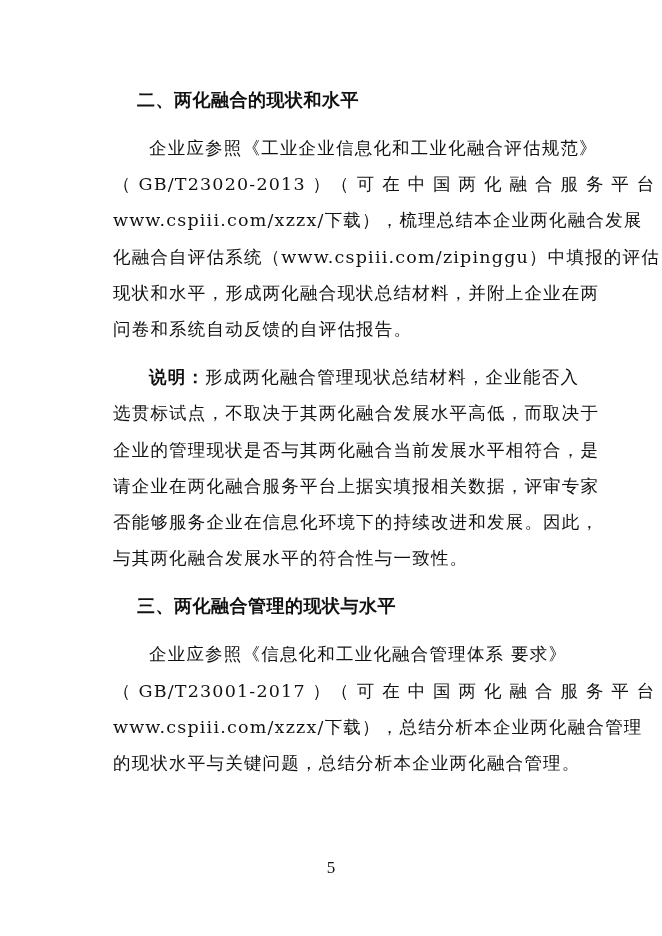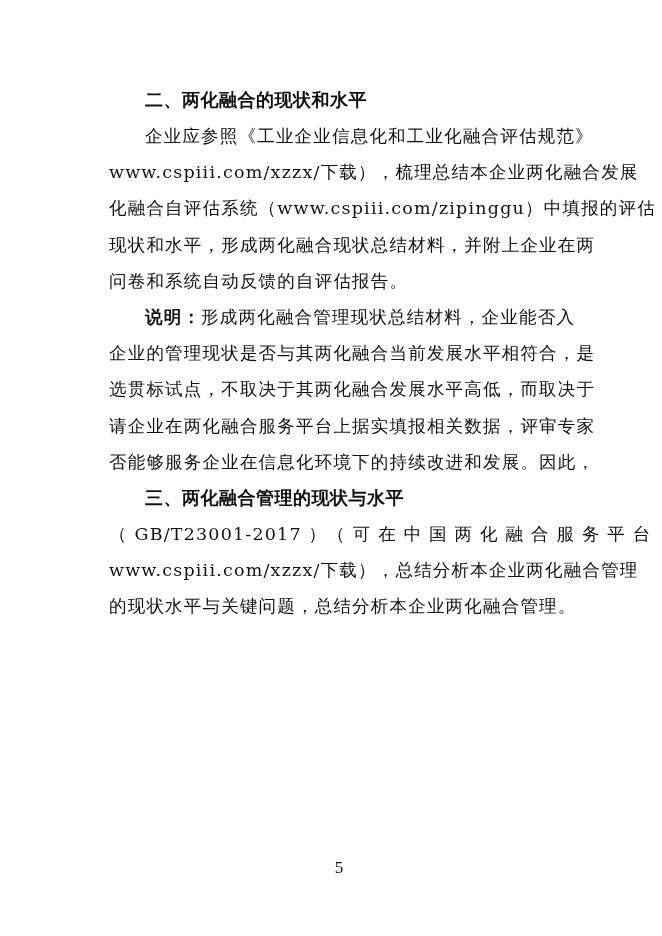--- a/index.html
+++ b/index.html
@@ -1,27 +1,27 @@
 <!DOCTYPE html>
 <html><head>
 <meta charset="utf-8">
 <style>
   html, body { margin: 0; padding: 0; background: #ffffff; }
   body { width: 662px; height: 936px; position: relative; overflow: hidden; }
-  .page { position: absolute; left: 8px; top: 0; width: 558px; height: 936px; background: #fff; }
+  .page { position: absolute; left: 0; top: 0; width: 558px; height: 936px; background: #fff; }
   .content { position: absolute; left: 101px; top: 82px; width: 460px; color: #111; }
   .heading {
     font-family: "DejaVu Sans", "Liberation Sans", sans-serif;
     font-weight: bold; font-size: 18px; line-height: 36px; height: 36px;
     padding-left: 36px; letter-spacing: 0.5px; white-space: nowrap;
   }
   .para {
     font-family: "DejaVu Serif", "Liberation Serif", serif;
     font-size: 17.5px; line-height: 36.2px; text-align: justify;
-    text-indent: 36px; letter-spacing: 1.2px; margin: 0;
+    text-indent: 36px; letter-spacing: 1.2px; margin: 12px;
   }
   .line { display: block; white-space: nowrap; text-align: justify; text-align-last: justify; }
   .line.last { text-align-last: left; font-family: Liberation Serif, serif; }
   .line.first { padding-left: 36px; }
   .para .line { text-indent: 0; }
   .bold { font-weight: bold; font-family: "DejaVu Serif", serif; }
   .page-number {
     position: absolute; left: 0; width: 662px; top: 858px; text-align: center;
     font-family: "Liberation Serif", serif; font-size: 17px; color: #111;
   }
@@ -29,37 +29,40 @@
 </head>
 <body>
 
 <div class="page">
   <div class="content">
 
     <div class="heading">二、两化融合的现状和水平</div>
 
     <div class="para">
       <span class="line first">企业应参照《工业企业信息化和工业化融合评估规范》</span>
+      <span class="line">（ GB/T23020-2013 ）（ 可 在 中 国 两 化 融 合 服 务 平 台</span>
       <span class="line">www.cspiii.com/xzzx/下载），梳理总结本企业两化融合发展</span>
       <span class="line">化融合自评估系统（www.cspiii.com/zipinggu）中填报的评估</span>
       <span class="line">现状和水平，形成两化融合现状总结材料，并附上企业在两</span>
       <span class="line last">问卷和系统自动反馈的自评估报告。</span>
     </div>
 
     <div class="para">
       <span class="line first"><b class="bold">说明：</b><span>形成两化融合管理现状总结材料，企业能否入</span></span>
+      <span class="line">选贯标试点，不取决于其两化融合发展水平高低，而取决于</span>
       <span class="line">企业的管理现状是否与其两化融合当前发展水平相符合，是</span>
-      <span class="line">选贯标试点，不取决于其两化融合发展水平高低，而取决于</span>
       <span class="line">请企业在两化融合服务平台上据实填报相关数据，评审专家</span>
       <span class="line">否能够服务企业在信息化环境下的持续改进和发展。因此，</span>
+      <span class="line last">与其两化融合发展水平的符合性与一致性。</span>
     </div>
 
     <div class="heading">三、两化融合管理的现状与水平</div>
 
     <div class="para">
+      <span class="line first">企业应参照《信息化和工业化融合管理体系  要求》</span>
       <span class="line">（ GB/T23001-2017 ）（ 可 在 中 国 两 化 融 合 服 务 平 台</span>
       <span class="line">www.cspiii.com/xzzx/下载），总结分析本企业两化融合管理</span>
       <span class="line last">的现状水平与关键问题，总结分析本企业两化融合管理。</span>
     </div>
 
   </div>
 
   <div class="page-number">5</div>
 </div>
 

